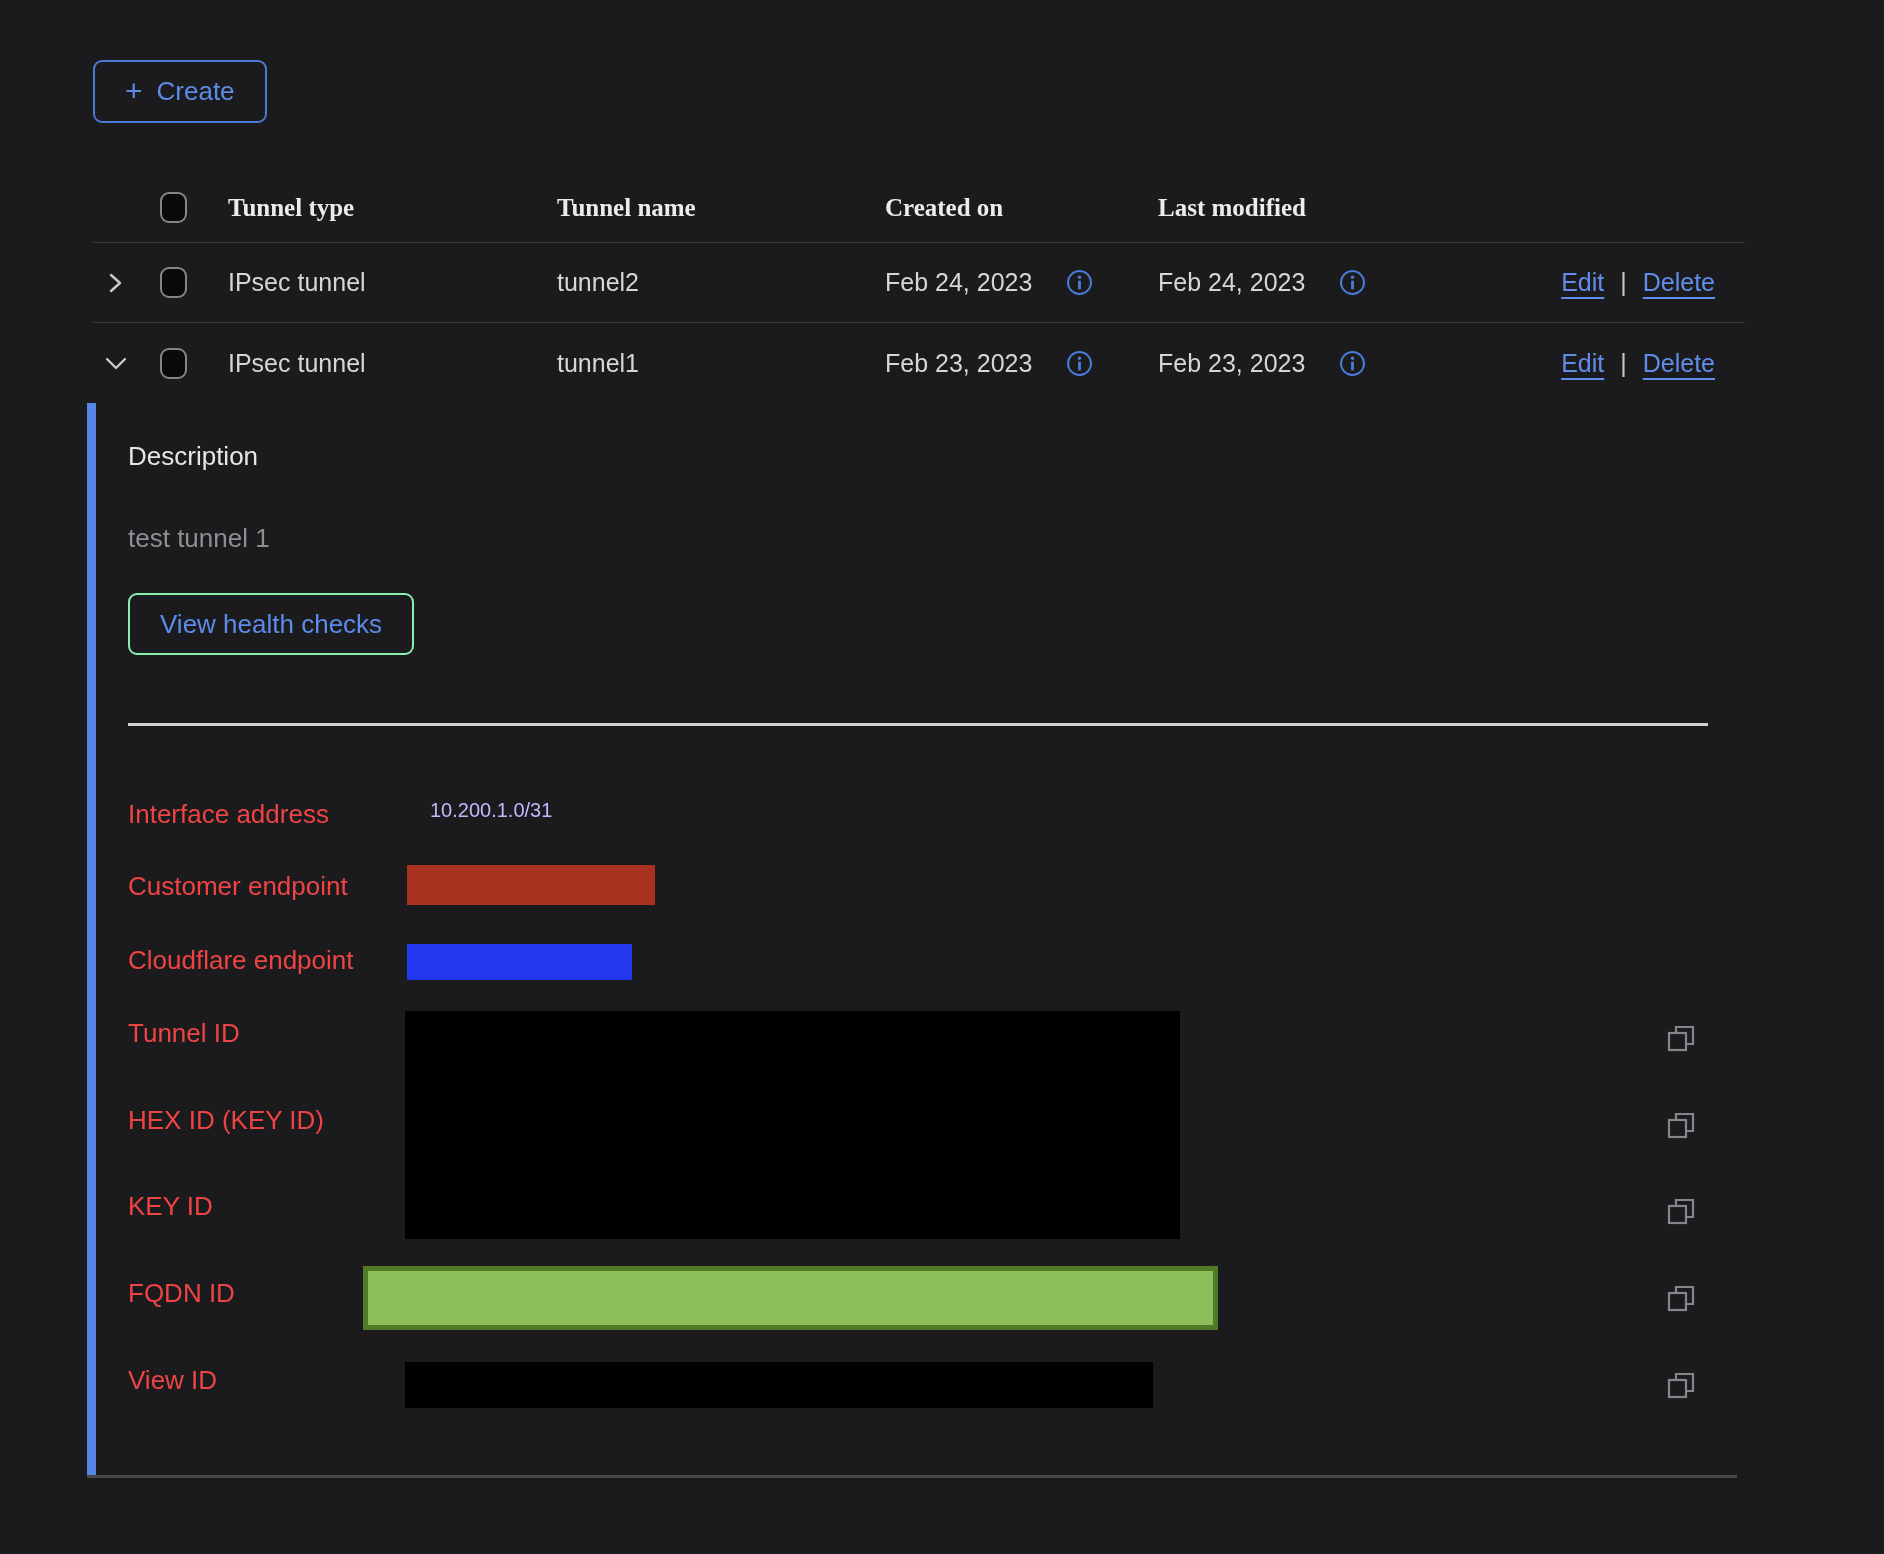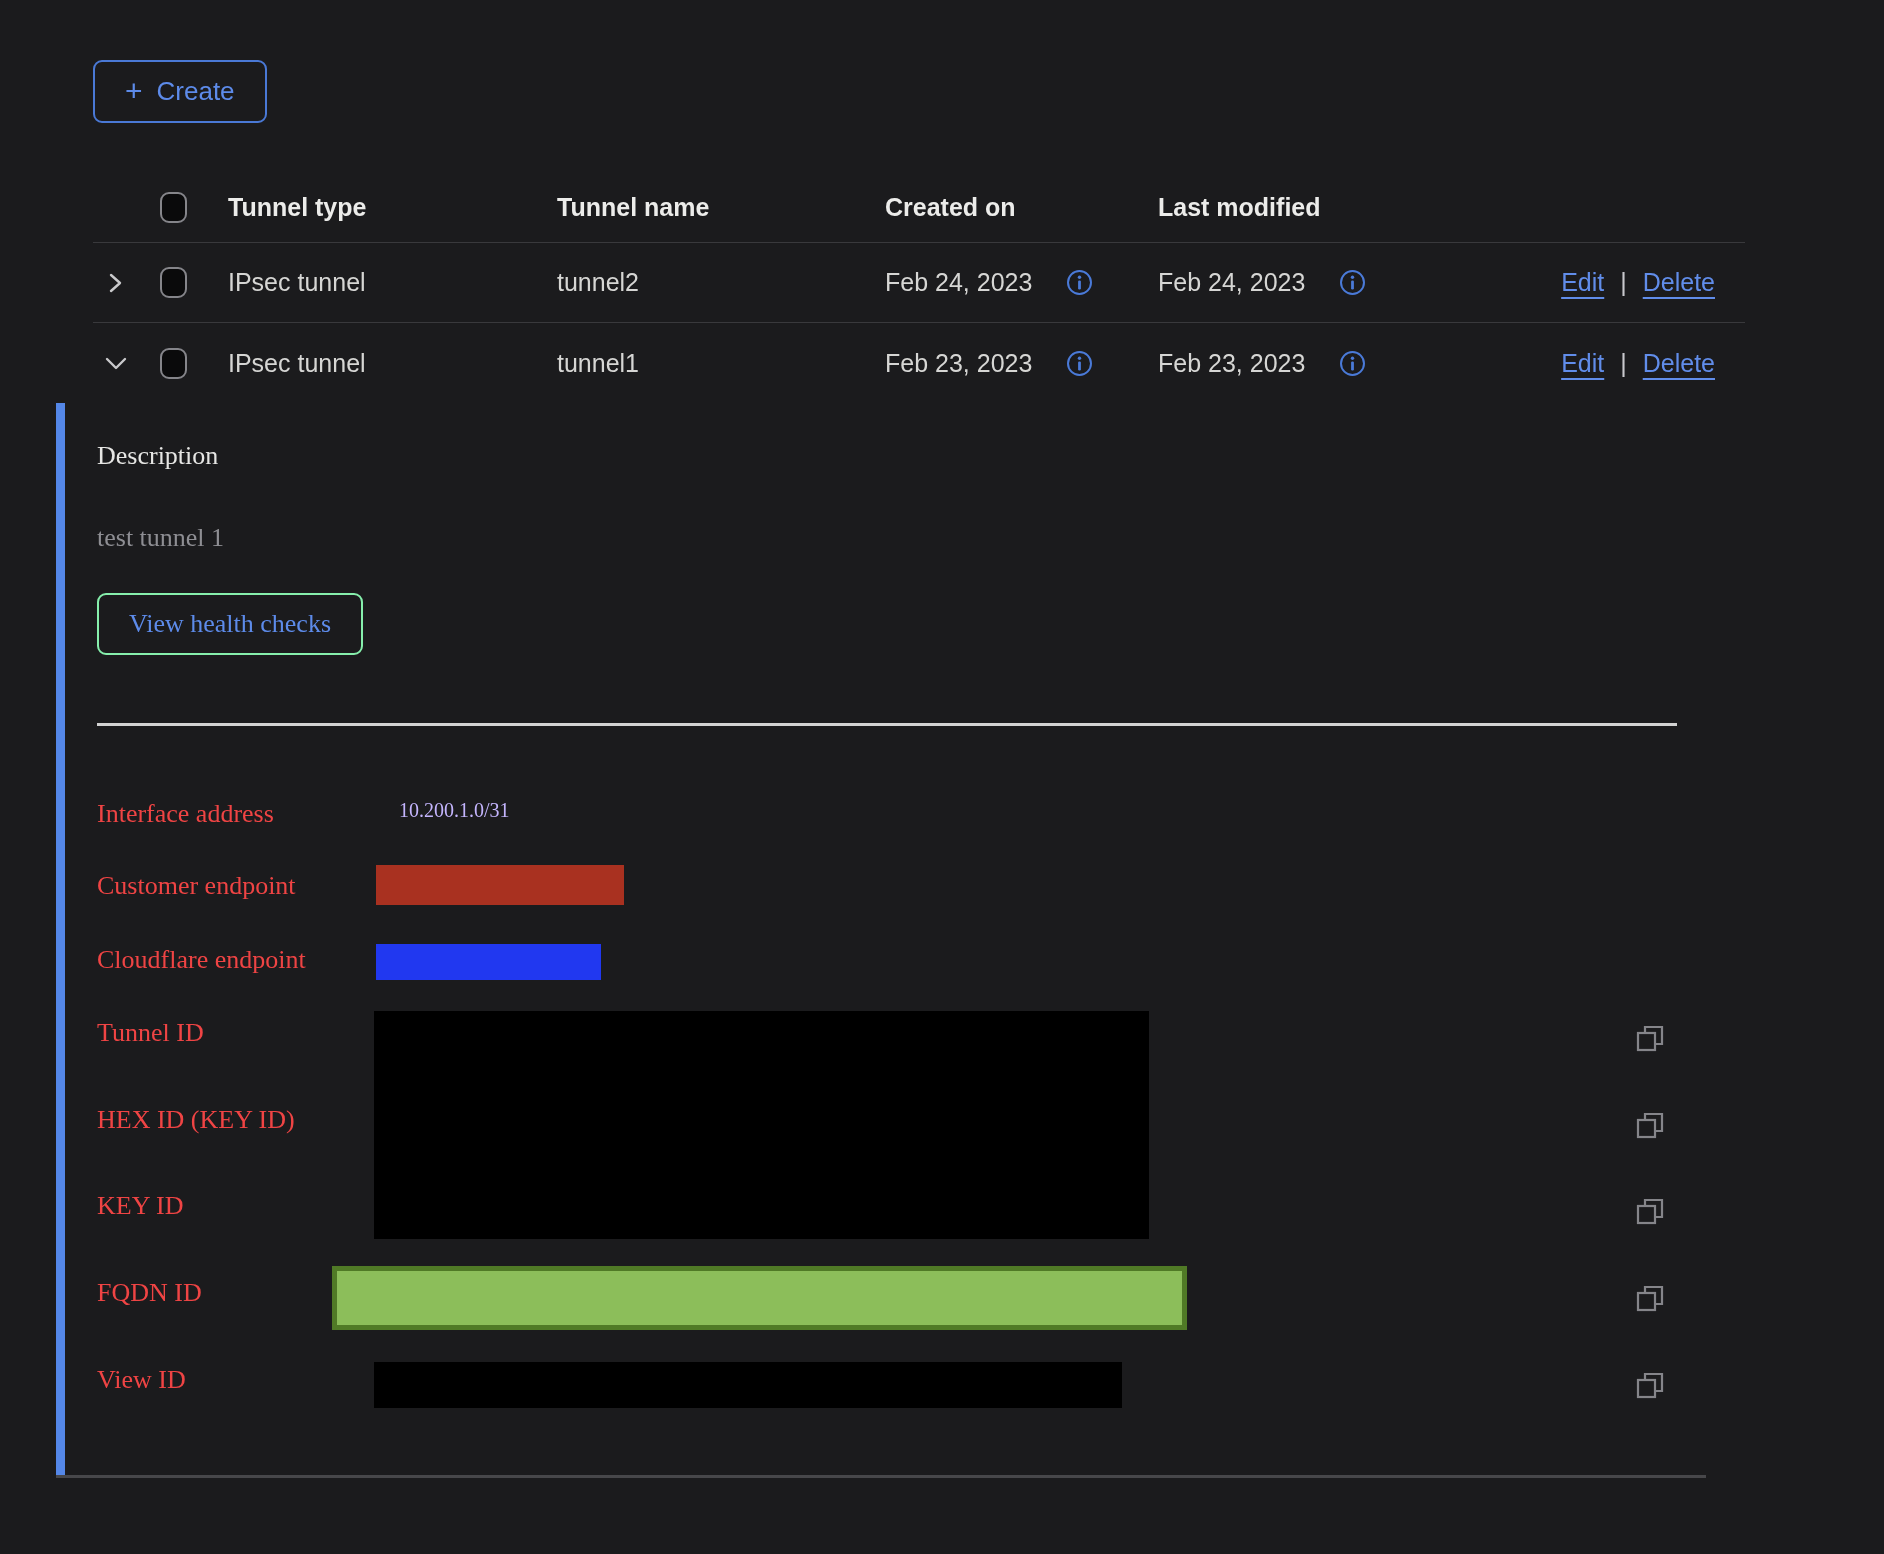--- a/index.html
+++ b/index.html
@@ -24,41 +24,41 @@
   .create-btn .plus { font-size:30px; font-weight:300; line-height:1; position:relative; top:-1px; }
 
   
   .tunnel-table { width:1652px; margin:50px 0 0 93px; }
   .t-row {
     display:grid;
     grid-template-columns:52px 83px 329px 328px 273px 310px 1fr;
     align-items:center;
   }
   .t-head { height:70px; border-bottom:1px solid #39393c; }
-  .t-head .cell { font-weight:700; font-size:25px; color:#ececea; }
+  .t-head .cell { font-weight:700; font-size:25px; color:#ececea;font-family:Liberation Serif, serif; }
   .t-body-row { height:80px; border-bottom:1px solid #39393c; }
   .t-body-row.expanded { border-bottom:none; }
   .cell { font-size:25px; color:#d6d6d4; }
   .chevron-wrap { margin-left:10px; display:flex; align-items:center; cursor:pointer; }
   .checkbox {
     width:27px; height:31px; margin-left:15px;
     border:2px solid #85858a; border-radius:9px;
     background:#0a0a0b; cursor:pointer;
   }
   .date-cell { display:flex; align-items:center; gap:34px; }
   .info-icon { display:inline-flex; cursor:pointer; }
   .actions-cell { justify-self:end; padding-right:30px; display:flex; align-items:center; gap:16px;justify-content:space-between; }
   .link { color:#618dea; text-decoration:underline; text-underline-offset:6px; font-size:25px; cursor:pointer; }
   .pipe { color:#c8c8cc; font-size:25px; }
 
   
   .expanded-panel {
     position:relative;
-    margin-left:56px;
-    width:1650px; height:1073px;font-family:Liberation Serif, serif;
+    margin-left:87px;
+    width:1650px; height:1073px;
   }
   .panel-bar { position:absolute; left:0; top:0; width:9px; height:100%; background:#5487e8; }
   .panel-bottom-border { position:absolute; left:0; bottom:-2px; width:100%; height:3px; background:#47474a; }
 
   .desc-label { position:absolute; left:41px; top:38px; font-size:26px; font-weight:500; color:#e6e6e4; }
   .desc-value { position:absolute; left:41px; top:120px; font-size:26px; color:#8e8e93; }
   .health-btn {
     position:absolute; left:41px; top:190px;
     height:62px; padding:0 30px;
     background:transparent; border:2px solid #86efac; border-radius:9px;

